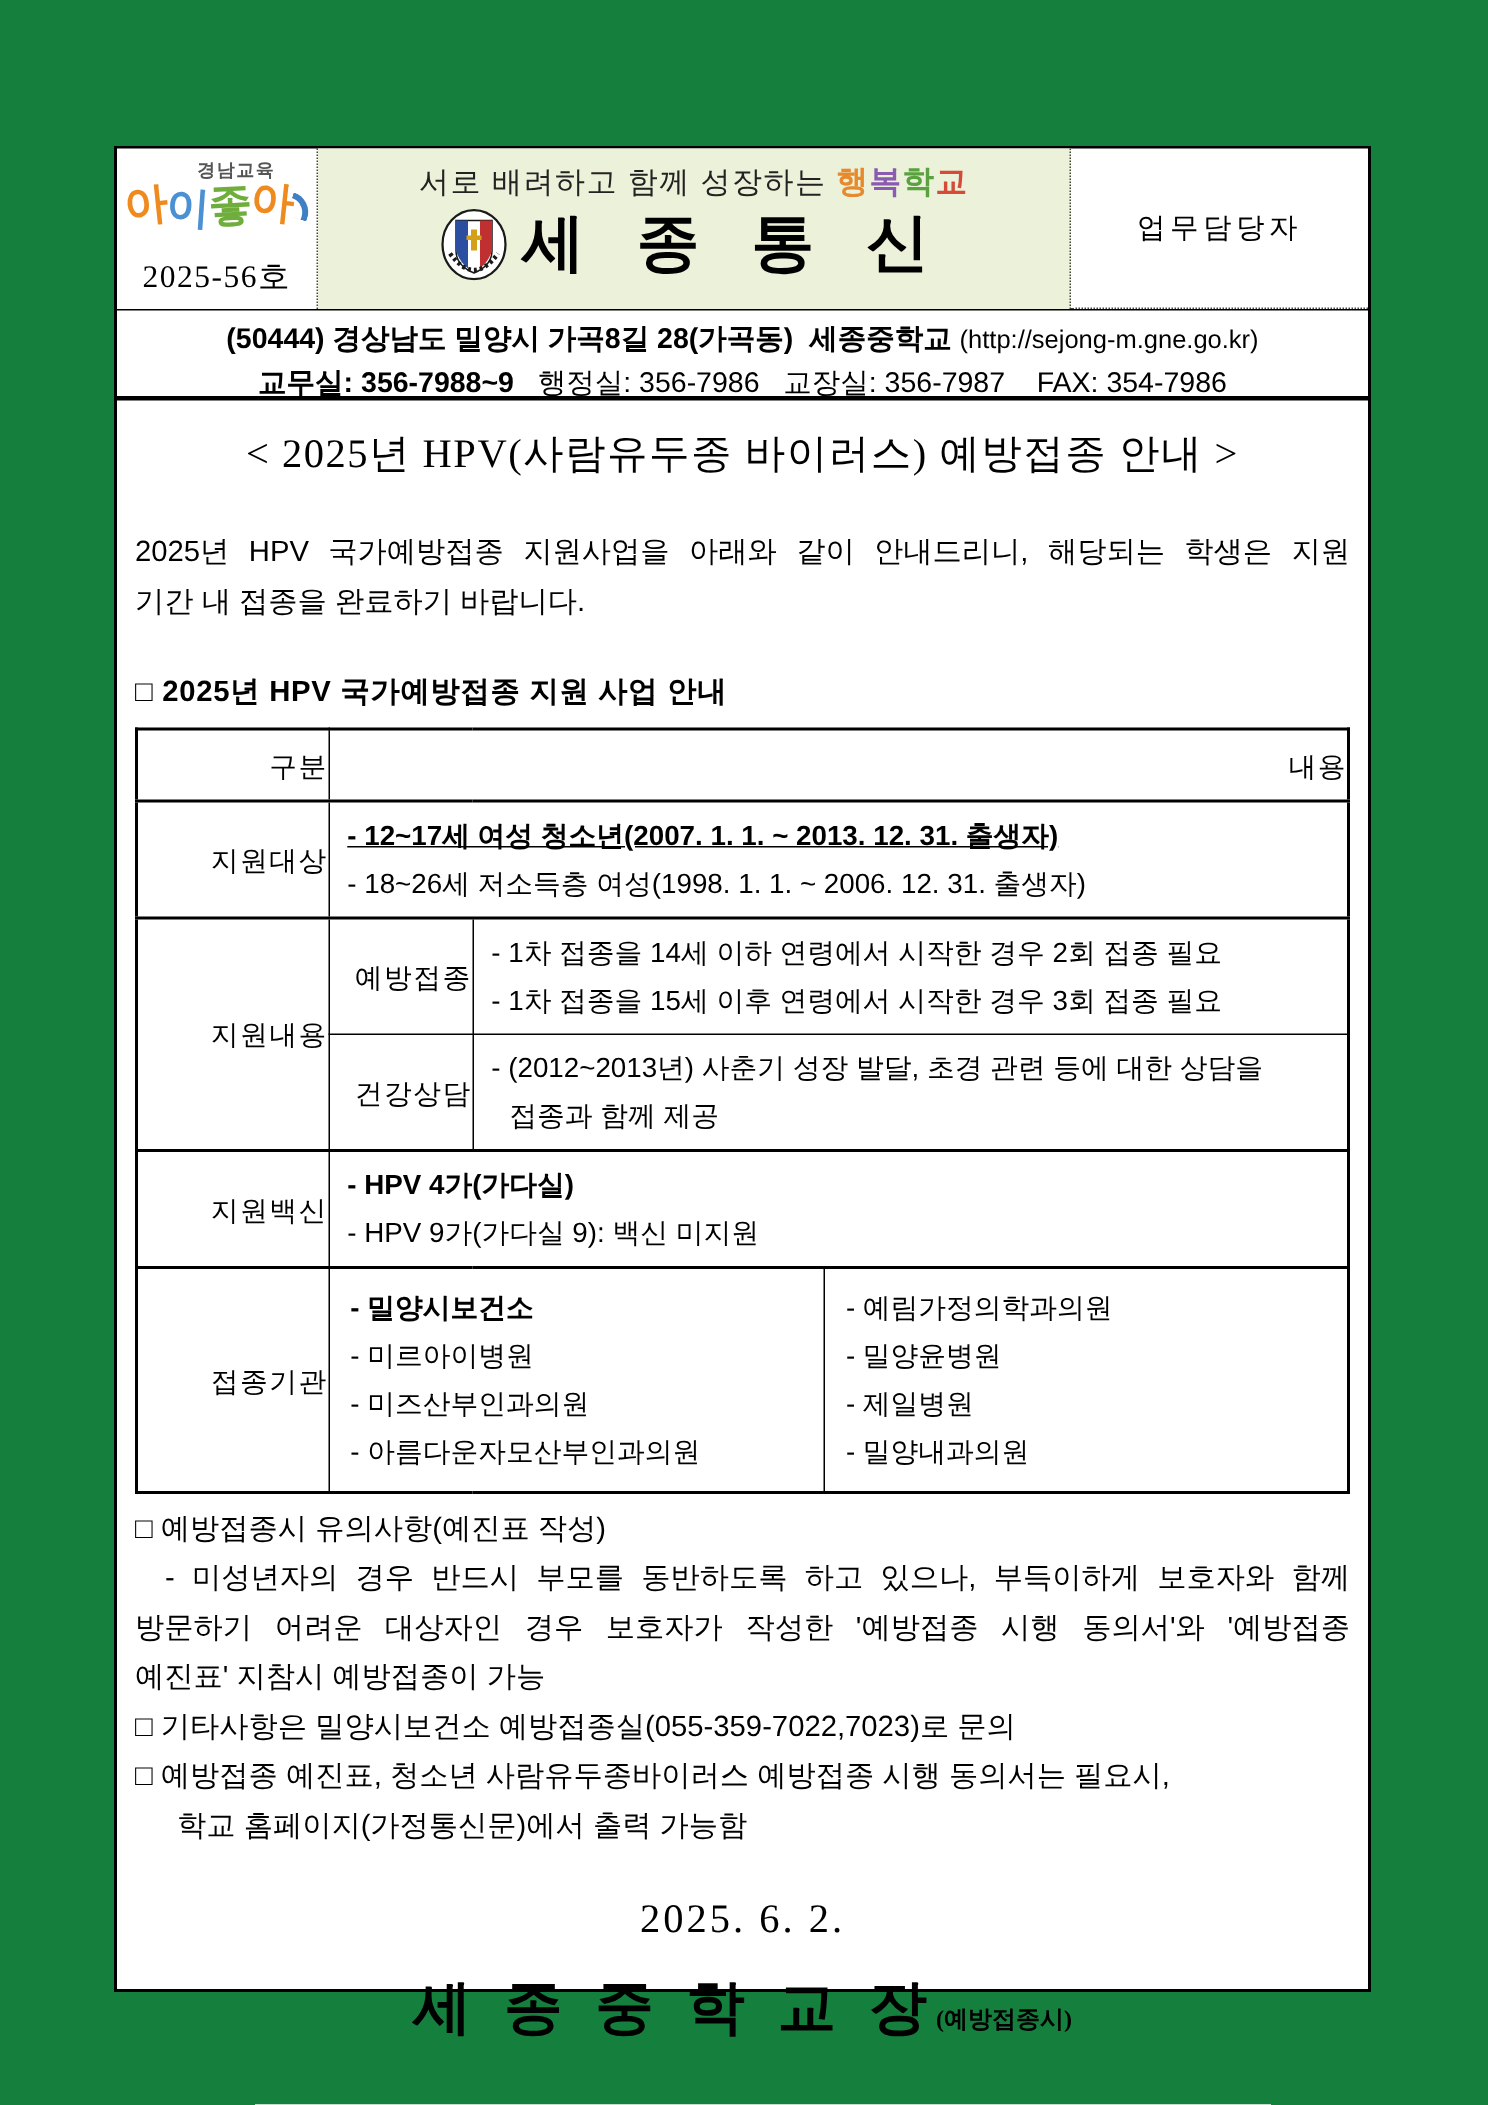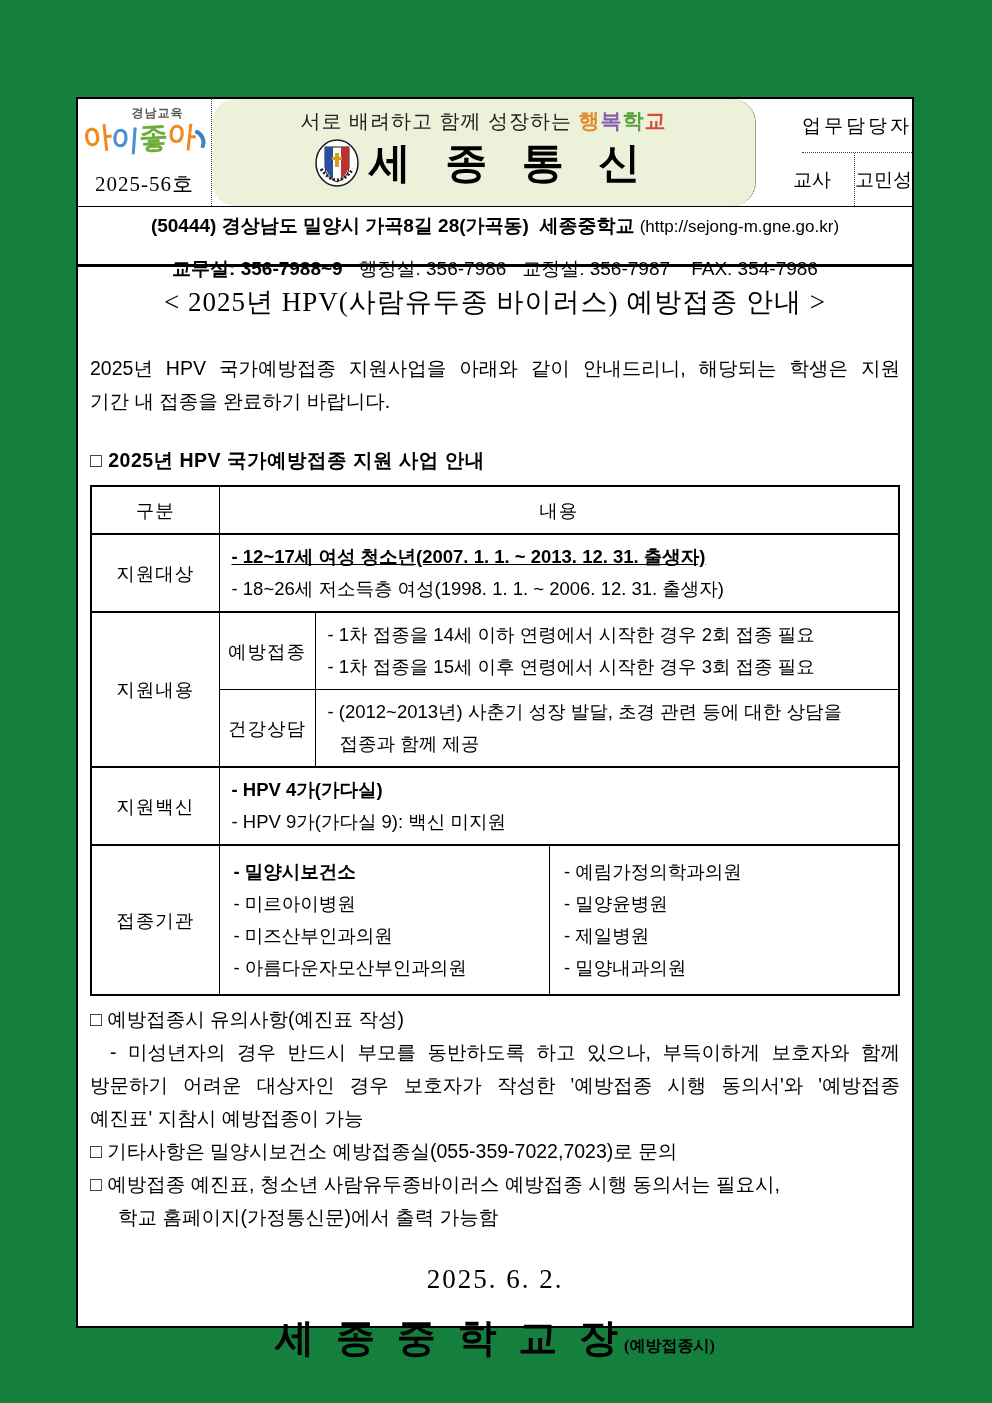--- a/index.html
+++ b/index.html
@@ -17,47 +17,47 @@
   .logo-cell { width:134px; border-right:1px dotted #444; display:flex; flex-direction:column; align-items:center; padding:6px 2px 8px; }
   .gne-org { font-size:12px; color:#555; font-weight:bold; letter-spacing:1px; margin-left:26px; }
   .brand { font-size:29px; font-weight:bold; line-height:30px; letter-spacing:-1px; white-space:nowrap; }
   .brand span { display:inline-block; }
   .brand span:nth-child(1){ transform:rotate(-6deg); }
   .brand span:nth-child(2){ transform:rotate(4deg) translateY(2px); }
   .brand span:nth-child(3){ transform:rotate(-3deg); }
   .brand span:nth-child(4){ transform:rotate(6deg) translateY(-2px); }
   .swoosh { display:inline-block; width:14px; height:16px; border-right:4px solid #3e7fc6; border-top:4px solid #3e7fc6; border-top-right-radius:14px; transform:rotate(18deg); margin-left:-2px; }
   .issue-no { margin-top:auto; font-family:"Liberation Serif", serif; font-size:21px; letter-spacing:1px; }
-  .center-cell { flex:1; background:#ecf2d9; border-right:1px dotted #444; display:flex; flex-direction:column; align-items:center; padding-top:8px;border-radius:24px; }
+  .center-cell { flex:1; background:#ecf2d9; border-right:1px dotted #444; display:flex; flex-direction:column; align-items:center; padding-top:8px; }
   .motto { font-size:20px; color:#222; letter-spacing:1px; }
   .motto .hl span { font-weight:bold; font-size:21px; }
   .paper-title-row { display:flex; align-items:center; margin-top:4px;justify-content:flex-end; }
   .paper-title { font-family:"Liberation Serif", serif; font-size:42px; font-weight:bold; letter-spacing:12px; line-height:46px; white-space:nowrap; }
   .emblem { margin-right:10px; }
-  .contact-cell { width:156px; display:flex; flex-direction:column;align-items:flex-end; }
+  .contact-cell { width:198px; display:flex; flex-direction:column; }
   .contact-title { flex:1; display:flex; align-items:center; justify-content:center; font-size:19px; letter-spacing:3px; border-bottom:1px dotted #444; }
   .contact-bottom { flex:1; display:flex; }
   .contact-role { width:85px; display:flex; align-items:center; justify-content:center; font-size:19px; border-right:1px dotted #444; }
   .contact-name { flex:1; display:flex; align-items:center; justify-content:center; font-size:19px; }
   
   .addr { height:60px; border-bottom:3px solid #000; text-align:center; padding-top:6px; }
   .addr .l1 { font-size:19px; white-space:pre-wrap; }
   .addr .l1 .b { font-weight:bold; }
   .addr .l1 .url { font-size:17px; }
-  .addr .l2 { font-size:19px; margin-top:17px; white-space:pre-wrap; }
+  .addr .l2 { font-size:19px; margin-top:3px; white-space:pre-wrap; }
   .addr .l2 .b { font-weight:bold; }
   
   .content { padding:0 12px; }
   .doc-title { margin-top:17px; text-align:center; font-family:"Liberation Serif", serif; font-size:27px; letter-spacing:1px; }
   .intro { margin-top:32px; font-size:19.5px; line-height:33px; }
   .jl { text-align:justify; text-align-last:justify; }
   .sec-title { margin-top:29px; font-size:19.5px; font-weight:bold; letter-spacing:0.5px; }
   table.support { width:100%; border-collapse:collapse; margin-top:11px; border:2px solid #000; font-size:18.5px; }
   table.support td { border:1px solid #000; vertical-align:middle; }
-  td.lab { text-align:center; letter-spacing:1px; }
+  td.lab { text-align:right; letter-spacing:1px; }
   tr.bt2 td { border-top:2px solid #000; }
   td.cont { padding:6px 12px; line-height:32px; }
   td.nopad { padding:0; }
   .b { font-weight:bold; }
   .u { text-decoration:underline; }
   .ind { padding-left:12px; }
   .clinics { display:flex; align-items:center; }
   .ccol { padding:10px 14px; line-height:32px; }
   .ccol.left { width:48.7%; border-right:1px solid #000; }
   .ccol.right { flex:1; }
@@ -91,24 +91,20 @@
             <path d="M26 8 L34 8 L34 28 Q32 35 26 40 Z" fill="#c03030"></path>
             <rect x="20" y="14" width="4" height="14" fill="#d4a017"></rect>
             <rect x="17" y="18" width="10" height="3" fill="#d4a017"></rect>
             <path d="M6 30 Q22 52 38 30" fill="none" stroke="#1a1a1a" stroke-width="3" stroke-dasharray="2 2"></path>
           </svg>
           <div class="paper-title">세 종 통 신</div>
         </div>
       </div>
       <div class="contact-cell">
         <div class="contact-title">업무담당자</div>
-        <div class="contact-bottom">
-          <div class="contact-role">교사</div>
-          <div class="contact-name">고민성</div>
-        </div>
       </div>
     </div>
 
     <div class="addr">
       <div class="l1"><span class="b">(50444) 경상남도 밀양시 가곡8길 28(가곡동)  세종중학교 </span><span class="url">(http://sejong-m.gne.go.kr)</span></div>
       <div class="l2"><span class="b">교무실: 356-7988~9</span><span>   행정실: 356-7986   교장실: 356-7987    FAX: 354-7986</span></div>
     </div>
 
     <div class="content">
       <div class="doc-title">&lt; 2025년 HPV(사람유두종 바이러스) 예방접종 안내 &gt;</div>

